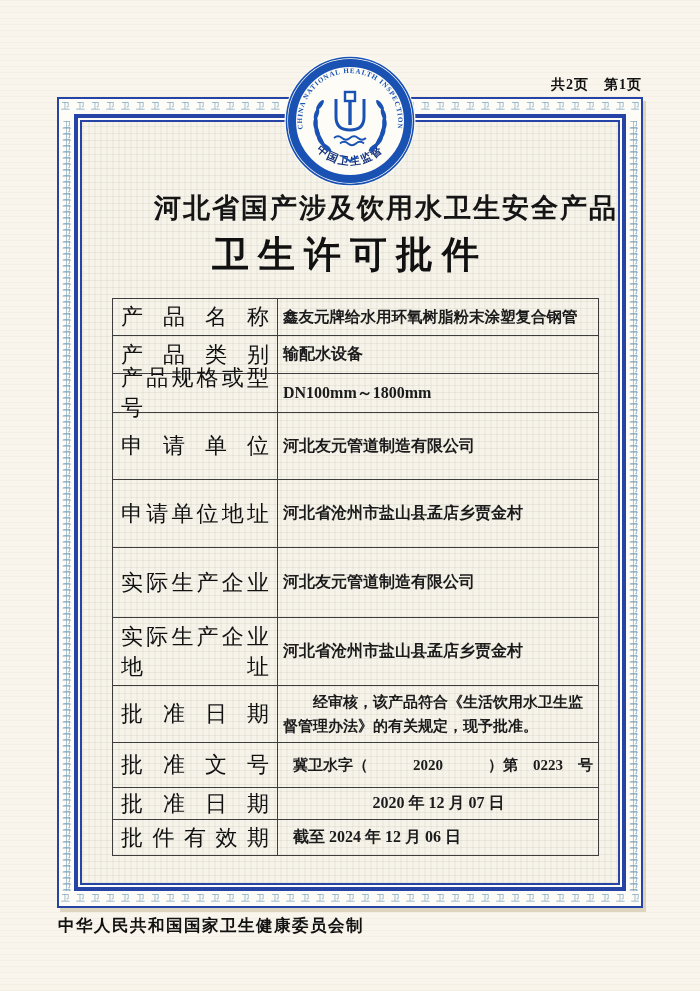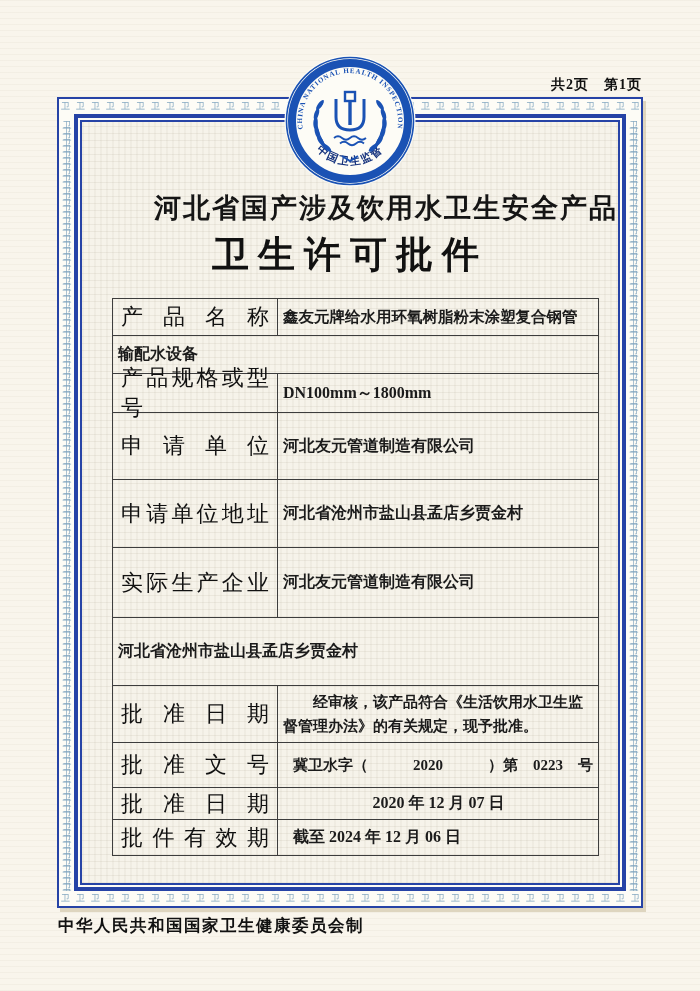--- a/index.html
+++ b/index.html
@@ -120,20 +120,23 @@
       <div class="tbl">
         <div class="trow r0">
           <div class="lc">
               <span>产品名称</span>
             </div>
           <div class="vc">
               <span>鑫友元牌给水用环氧树脂粉末涂塑复合钢管</span>
             </div>
         </div>
         <div class="trow r1">
+          <div class="lc">
+              <span>产品类别</span>
+            </div>
           <div class="vc">
               <span>输配水设备</span>
             </div>
         </div>
         <div class="trow r2">
           <div class="lc">
               <span>产品规格或型号</span>
             </div>
           <div class="vc">
               <span>DN100mm～1800mm</span>
@@ -157,20 +160,23 @@
         </div>
         <div class="trow r5">
           <div class="lc">
               <span>实际生产企业</span>
             </div>
           <div class="vc">
               <span>河北友元管道制造有限公司</span>
             </div>
         </div>
         <div class="trow r6">
+          <div class="lc">
+              <span>实际生产企业地址</span>
+            </div>
           <div class="vc">
               <span>河北省沧州市盐山县孟店乡贾金村</span>
             </div>
         </div>
         <div class="trow r7">
           <div class="lc">
               <span>批准日期</span>
             </div>
           <div class="vc">
               <span>经审核，该产品符合《生活饮用水卫生监督管理办法》的有关规定，现予批准。</span>

